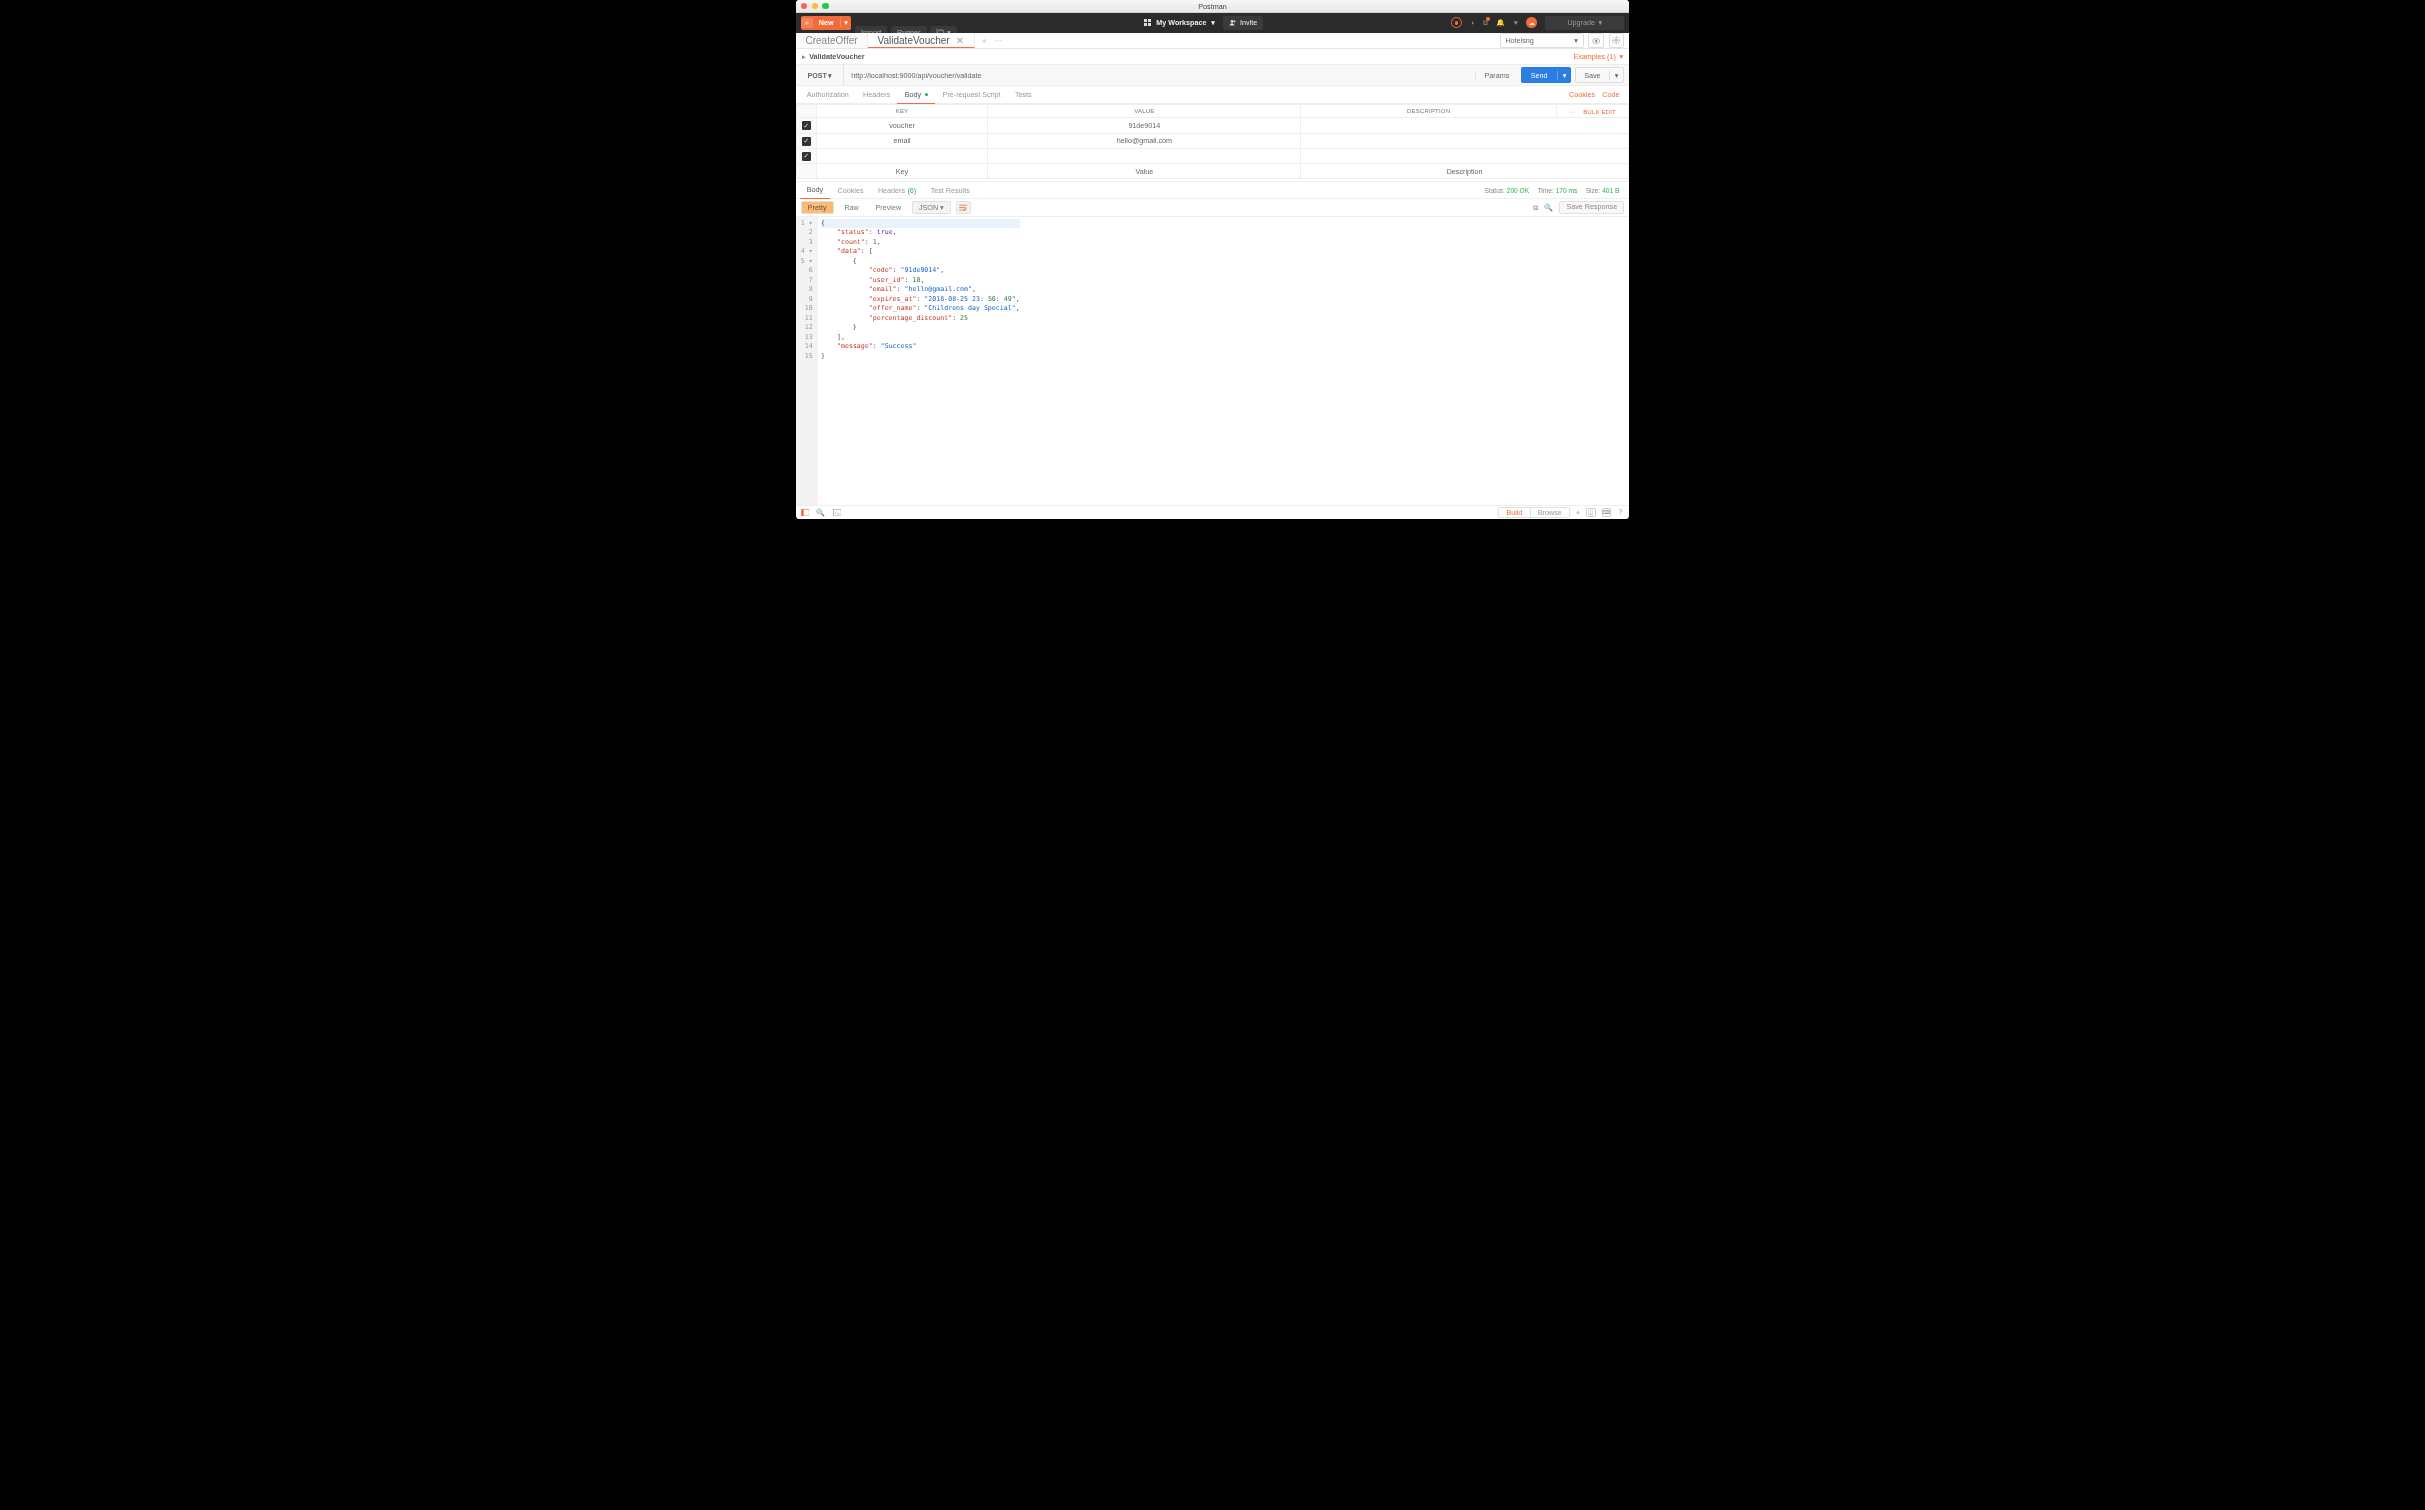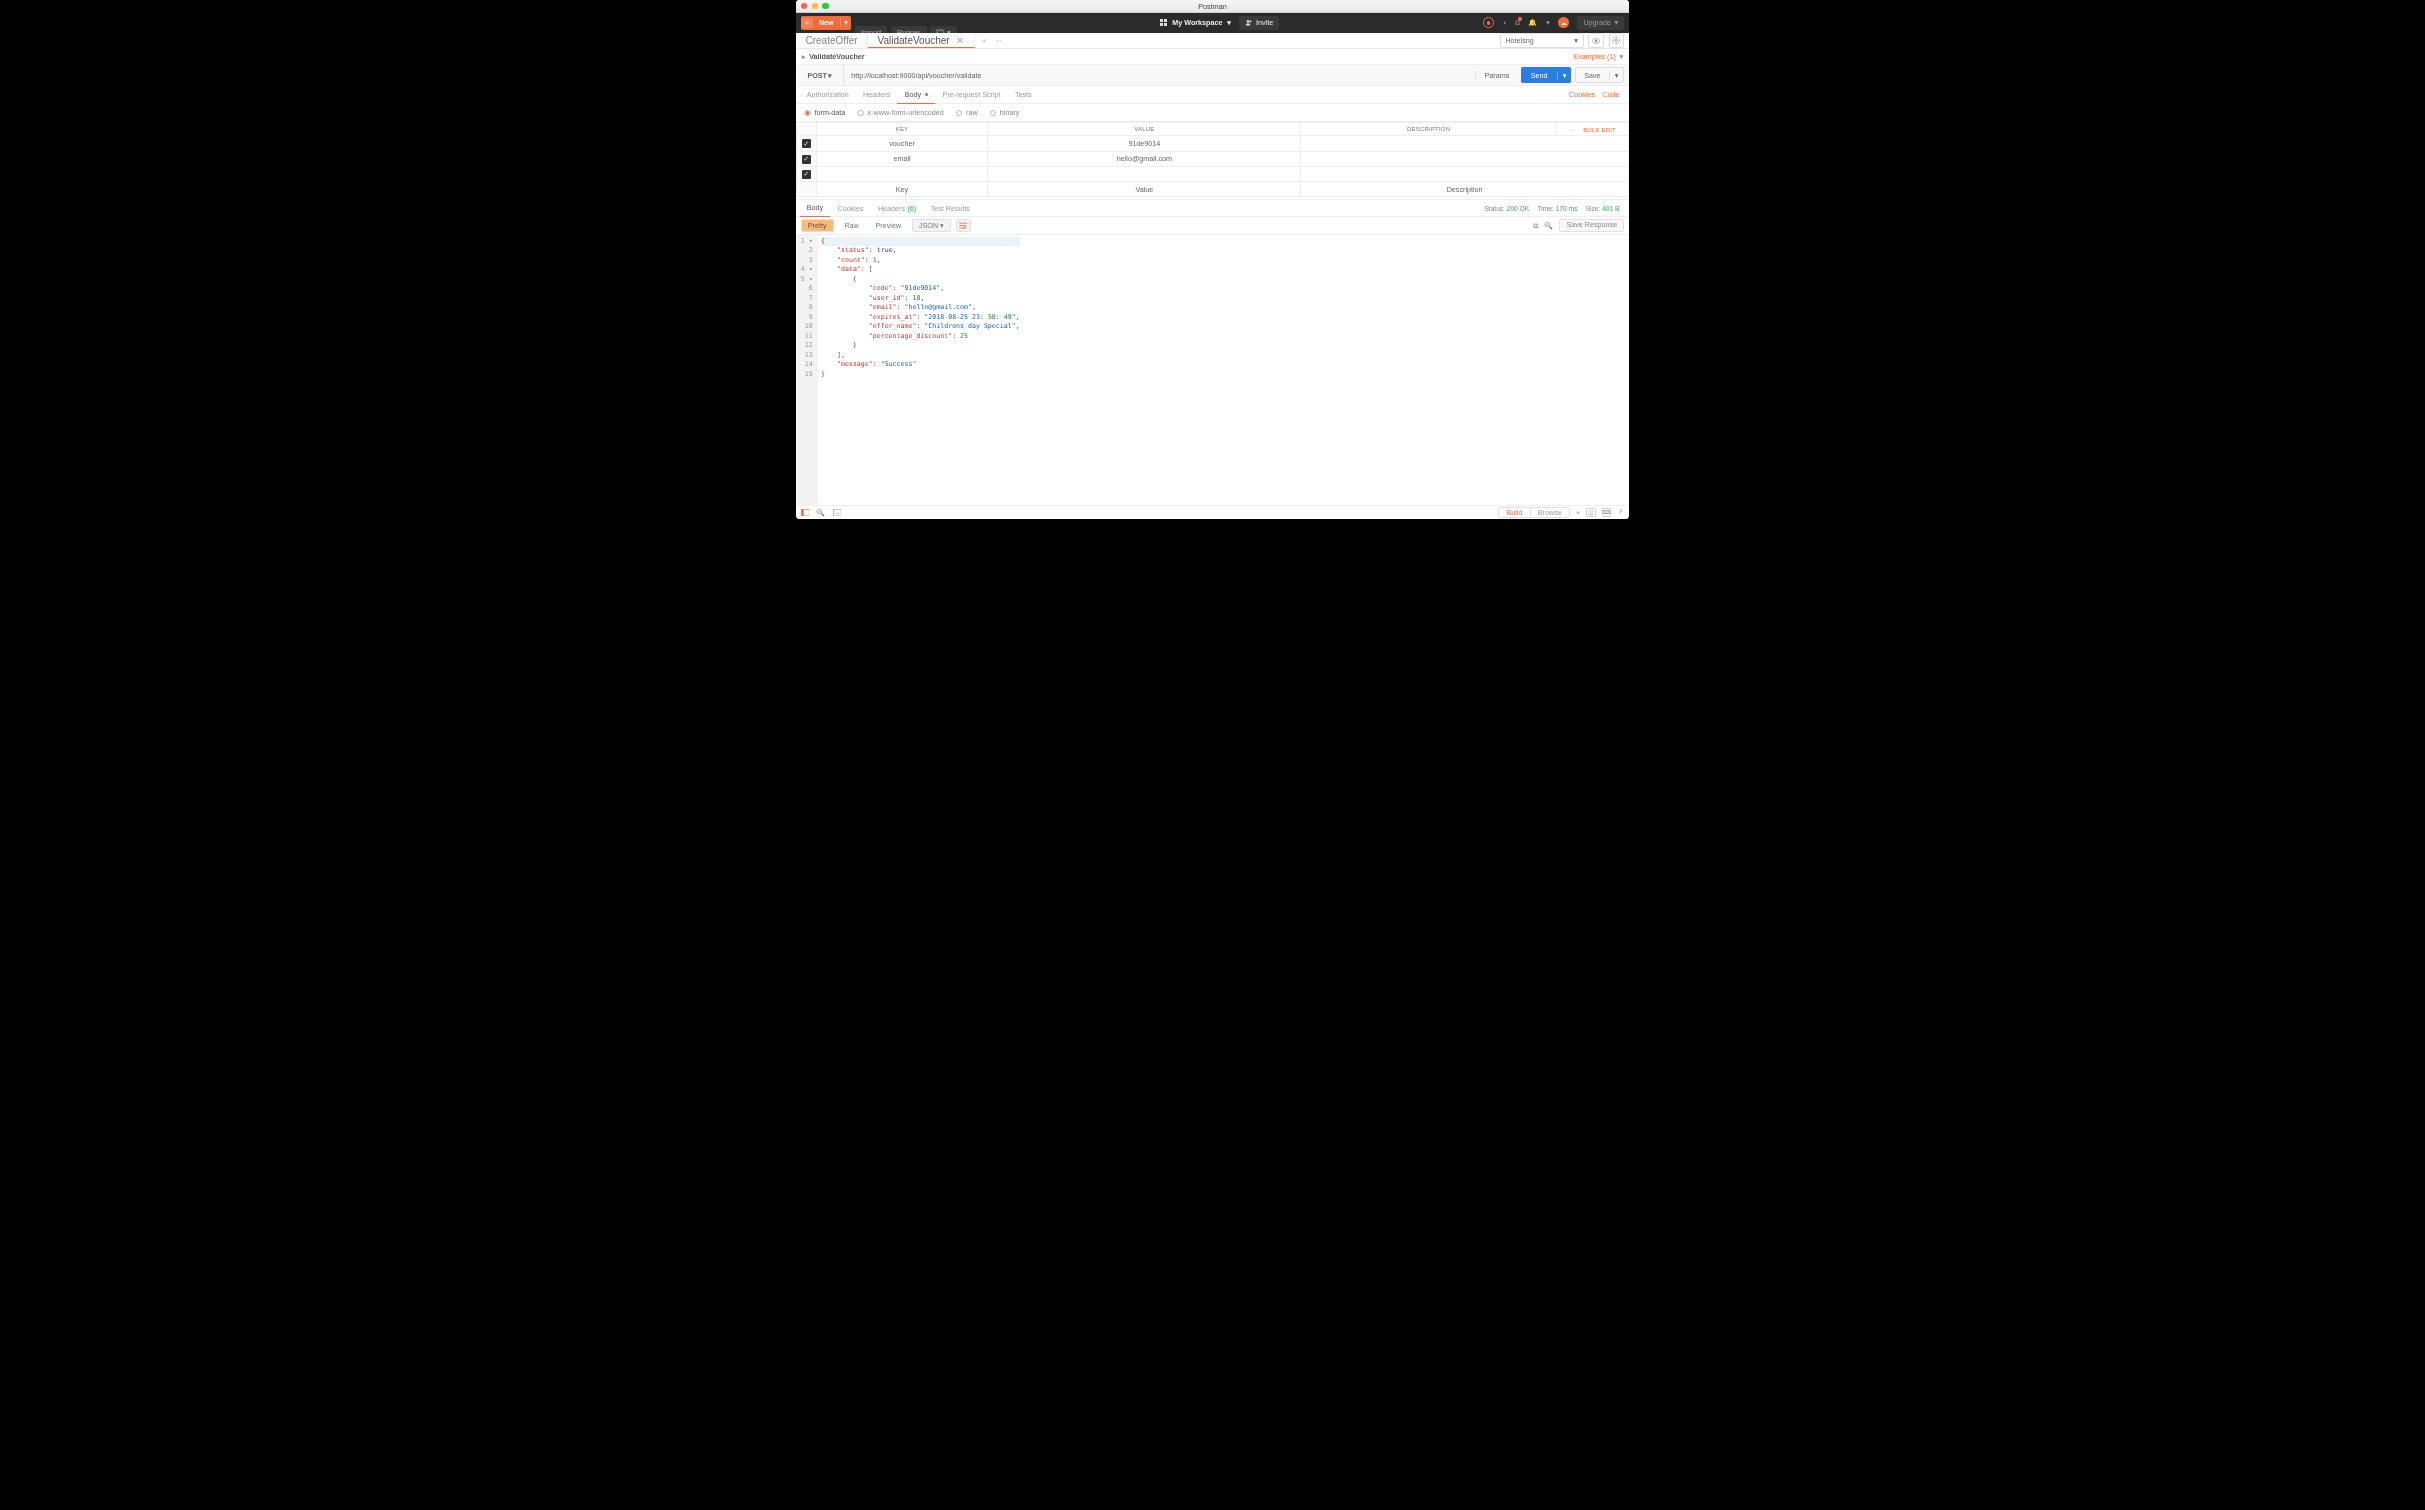--- a/index.html
+++ b/index.html
@@ -22,21 +22,21 @@
   .ws{ display:flex; align-items:center; gap:4.8px; color:#eee; font-weight:600;}
   .ws-icon{ display:grid; grid-template-columns:3px 3px; grid-template-rows:3px 3px; gap:1.2px;}
   .ws-icon span{background:#ddd;}
   .invite{ display:flex; align-items:center; gap:3.6px; height:14.3px; padding:0 6px; background:#3a3a3a; border-radius:1.8px; color:#eee;}
   .top-icons{ display:flex; align-items:center; gap:8.4px;}
   .top-icons .circ{ width:10.7px; height:10.7px; border-radius:50%; display:flex;align-items:center;justify-content:center;}
   .top-icons .orange-ring{border:1.2px solid #f26b3a;}
   .top-icons .sun{ background:#f26b3a;}
   .badge-dot{ position:relative;}
   .badge-dot::after{content:""; position:absolute; top:-1.2px; right:-1.8px; width:3.6px;height:3.6px;border-radius:50%; background:#f26b3a;}
-  .upgrade{ background:#3a3a3a; color:#999; height:14.3px; padding:0 6px; border-radius:1.8px; display:flex;align-items:center; gap:3.6px;}
+  .upgrade{ background:#3a3a3a; color:#999; height:14.3px; padding:0 22px; border-radius:1.8px; display:flex;align-items:center; gap:3.6px;}
 
   
   .tabstrip{ height:16.7px; border-bottom:0.6px solid #e6e6e6; display:flex; align-items:stretch;}
   .tabstrip .tab{ padding:0 9.5px; display:flex; align-items:center; gap:6px; border-right:0.6px solid #eee; color:#888; font-size:10px;}
   .tabstrip .tab.active{ color:#555; border-bottom:1.2px solid #f26b3a; background:#fff;}
   .tabstrip .tab.inactive{ background:#fafafa;}
   .tabstrip .actions{ display:flex; align-items:center; padding:0 6px; gap:7.2px; color:#aaa;}
   .tabstrip .right{ margin-left:auto; display:flex; align-items:center; gap:4.8px; padding:0 4.8px;}
   .env-select{ border:0.6px solid #ddd; height:14.3px; width:84px; display:flex;align-items:center; padding:0 4.8px; justify-content:space-between; border-radius:1.8px; color:#666;}
   .icon-box{ width:15.5px; height:14.3px; border:0.6px solid #ddd; border-radius:1.8px; display:flex;align-items:center;justify-content:center; color:#777;}
@@ -260,38 +260,20 @@
         <span class="green-dot"></span>
     </div>
     <div class="t">Pre-request Script</div>
     <div class="t">Tests</div>
     <div class="right">
       <span>Cookies</span>
       <span>Code</span>
     </div>
   </div>
 
-  <div class="bodytypes">
-    <label class="radio sel">
-        <span class="r"></span>
-        <span>form-data</span>
-      </label>
-    <label class="radio">
-        <span class="r"></span>
-        <span>x-www-form-urlencoded</span>
-      </label>
-    <label class="radio">
-        <span class="r"></span>
-        <span>raw</span>
-      </label>
-    <label class="radio">
-        <span class="r"></span>
-        <span>binary</span>
-      </label>
-  </div>
 
   <table class="kv">
     <tbody>
         <tr>
       <th class="chkcell"></th>
       <th>KEY</th>
       <th>VALUE</th>
       <th>DESCRIPTION</th>
       <th class="last" style="width:72px;">
         <span style="color:#aaa; margin-right:6px;">⋯</span>

